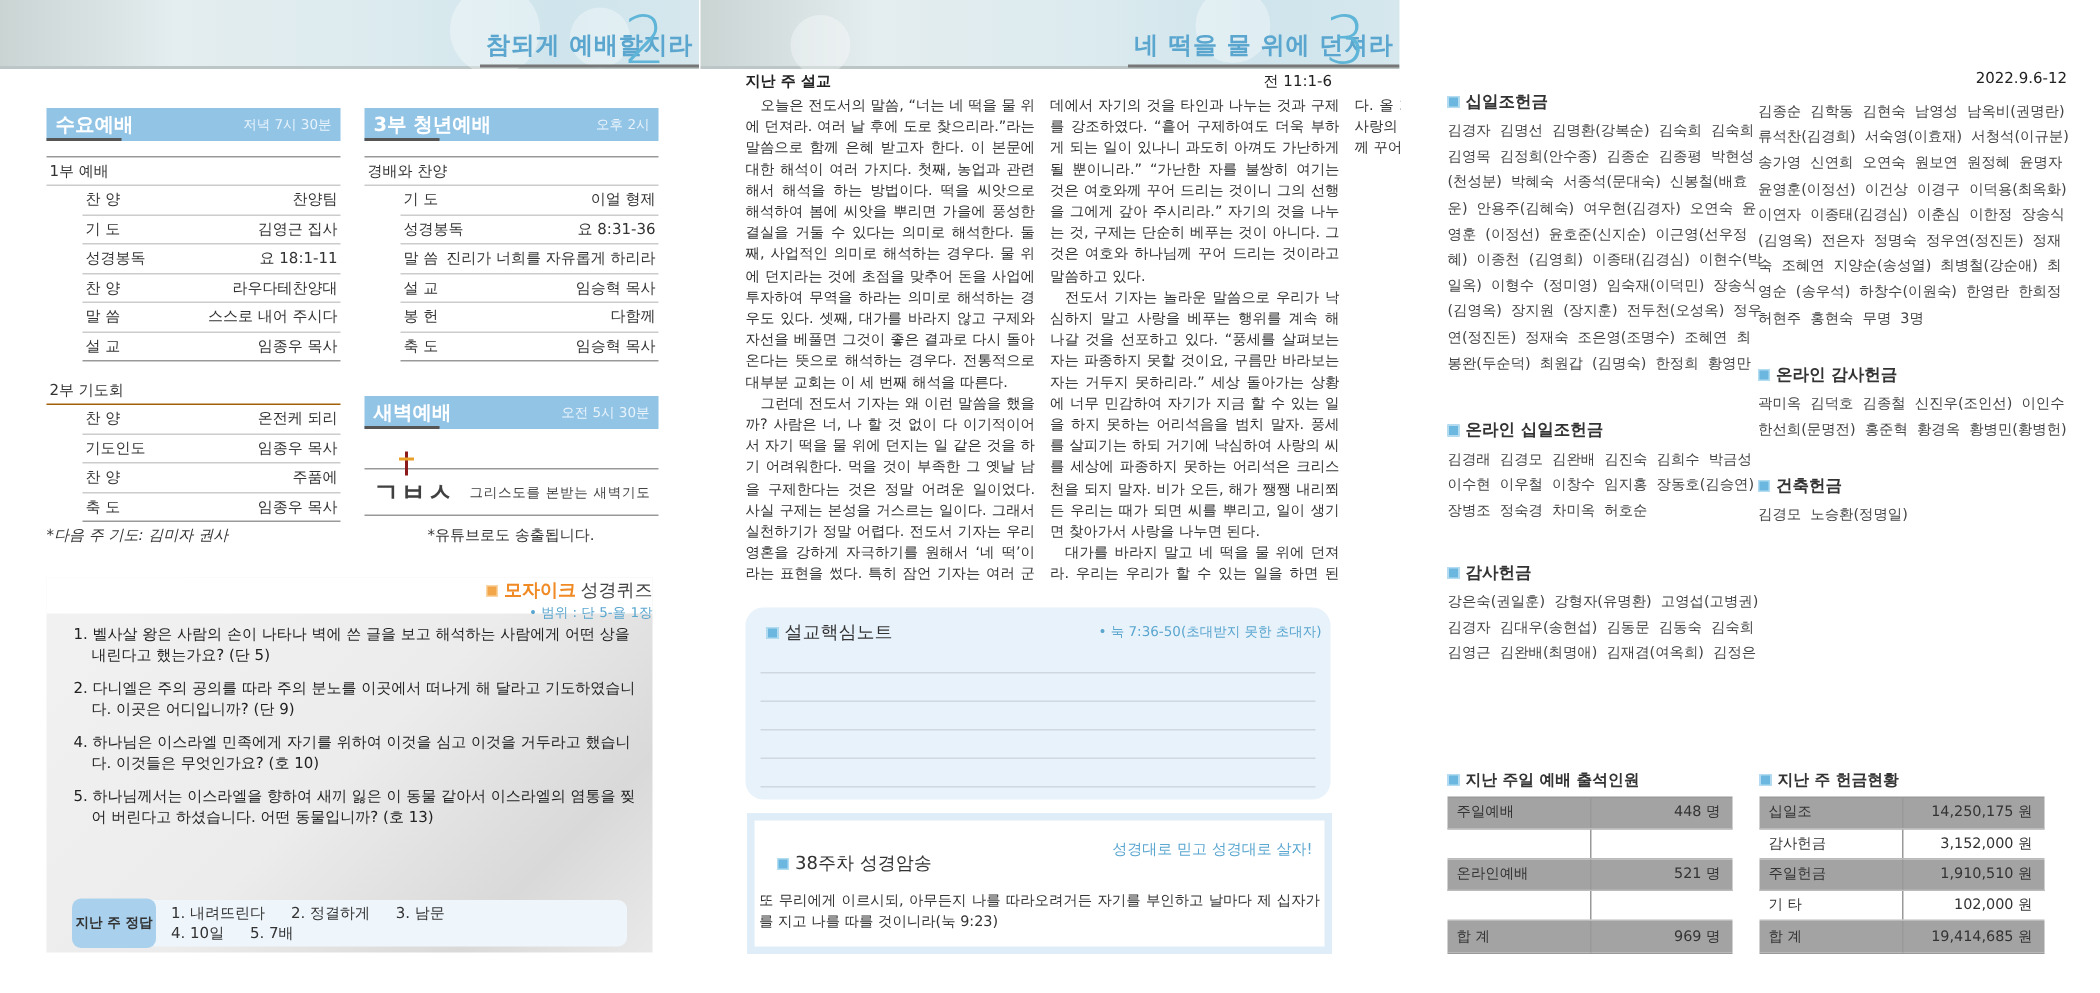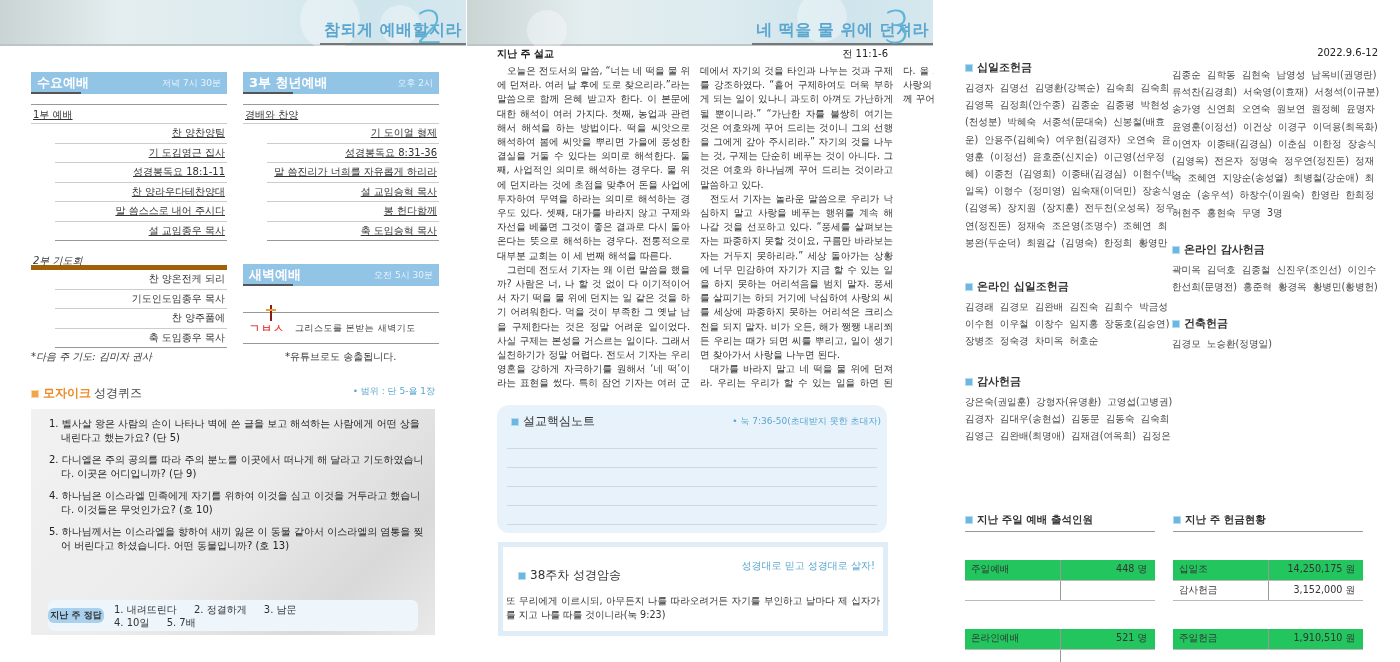--- a/index.html
+++ b/index.html
@@ -18,46 +18,46 @@
   .bubble { position: absolute; border-radius: 50%; background: rgba(255,255,255,0.35); }
   .banner-title { position: absolute; top: 20px; left: 0; right: 0; text-align: right; font-size: 16px; font-weight: bold; color: #5aa6cf; letter-spacing: 0.5px; }
   .banner-title span { display: inline-block; padding: 0 4px 2px; border-bottom: 2px solid #777; }
   .page-num { position: absolute; right: 22px; top: 2px; font-size: 44px; font-weight: 300; color: #5fb5d8; font-family: "DejaVu Sans", sans-serif; line-height: 52px; }
 
   
   .svc-box { position: absolute; width: 196px; }
   .svc-head { height: 22px; background: #92c4e6; color: #fff; font-size: 13px; font-weight: bold; padding: 0 6px; display: flex; justify-content: space-between; align-items: center; position: relative; }
   .svc-head .time { font-size: 9px; font-weight: normal; color: #e8f3fb; }
   .svc-head::after { content: ""; position: absolute; left: 0; bottom: 0; width: 50px; height: 2px; background: #555; }
-  .svc-table { width: 196px; margin-top: 10px; border-top: 1px solid #999; text-decoration: underline; }
-  .row { display: flex; justify-content: flex-end; height: 19.5px; align-items: center; border-bottom: 1px solid #ccc; font-size: 10px; color: #333; padding: 0 2px; margin-left: 24px; }
+  .svc-table { width: 196px; margin-top: 10px; border-top: 1px solid #999; }
+  .row { display: flex; justify-content: space-between; height: 19.5px; align-items: center; border-bottom: 1px solid #ccc; font-size: 10px; color: #333; padding: 0 2px; margin-left: 24px; }
   .row:last-child { border-bottom: 1px solid #999; }
   .row .lbl { letter-spacing: 0; }
   .sub-title { font-size: 10px; color: #333; height: 19px; line-height: 19px; padding: 0 2px; border-bottom: 1px solid #ccc; }
   .note { font-size: 10px; color: #333; position: absolute; }
 
   .logo-area { position: absolute; left: 243px; top: 312px; width: 196px; height: 32px; border-top: 1px solid #999; border-bottom: 1px solid #999; display: flex; align-items: center; padding-left: 6px; }
-  .logo-gbs { font-size: 11px; color: #ef4444; font-weight: bold; letter-spacing: 1px; position: relative; }
+  .logo-gbs { font-size: 17px; color: #404040; font-weight: bold; letter-spacing: 1px; position: relative; }
   .logo-cross { position: absolute; left: 17px; top: -16px; width: 10px; height: 16px; }
   .logo-cross::before { content: ""; position: absolute; left: 4px; top: 0; width: 2px; height: 16px; background: #8b1a1a; }
   .logo-cross::after { content: ""; position: absolute; left: 0; top: 4px; width: 10px; height: 2px; background: #e8a028; }
   .logo-text { font-size: 9px; color: #444; margin-left: 10px; letter-spacing: 0.5px; }
 
   .quiz { position: absolute; left: 31px; top: 385px; width: 404px; height: 250px; background: linear-gradient(135deg, #f2f2f2 0%, #ececec 50%, #d9d9d9 80%, #e9e9e9 100%); }
-  .quiz-head { position: absolute; left: 0; top: 0; width: 100%; height: 24px; background: #fff; display: flex; justify-content: space-between; align-items: flex-start; }
+  .quiz-head { position: absolute; left: 0; top: 0; width: 100%; height: 24px; background: #fff; display: flex; justify-content: space-between; align-items: flex-end; flex-direction: column; }
   .quiz-title { display: flex; align-items: center; font-size: 12px; font-weight: bold; }
   .sq { display: inline-block; width: 8px; height: 8px; background: #6bb7e0; border: 1px solid #b4dcf0; margin-right: 4px; }
   .sq.orange { background: #f3a54a; border-color: #fad6a6; }
   .mosaic { color: #f08a24; font-weight: bold; margin-right: 3px; }
   .quiz-title .q2 { color: #444; font-weight: normal; }
   .quiz-range { font-size: 9px; color: #5aa6cf; }
   .quiz-list { position: absolute; left: 18px; top: 32px; width: 380px; font-size: 10px; color: #222; line-height: 14px; }
   .quiz-item { margin-bottom: 8px; padding-left: 12px; text-indent: -12px; }
   .answers { position: absolute; left: 17px; top: 215px; width: 370px; height: 31px; background: #eef5fb; border-radius: 6px; display: flex; align-items: center; }
-  .ans-label { width: 56px; height: 15px; background: #a9d1ee; border-radius: 6px; font-size: 9px; font-weight: bold; display: flex; align-items: center; justify-content: center; color: #333; text-align: right; }
+  .ans-label { width: 56px; height: 33px; background: #a9d1ee; border-radius: 6px; font-size: 9px; font-weight: bold; display: flex; align-items: center; justify-content: center; color: #333; text-align: right; }
   .ans-text { font-size: 10px; color: #333; padding-left: 10px; line-height: 13px; }
   .ans-text span { margin-right: 14px; }
 
   
   .p3-sub { position: absolute; left: 30px; top: 47px; font-size: 10px; font-weight: bold; color: #222; }
   .p3-ref { position: absolute; right: 45px; top: 47px; font-size: 10px; color: #222; }
   .sermon { position: absolute; left: 30px; top: 64px; width: 396px; height: 332px; column-count: 2; column-gap: 10px; font-size: 9.6px; line-height: 14.2px; color: #333; text-align: justify; font-family: "DejaVu Sans", sans-serif; }
   .sermon p { text-indent: 10px; }
   .notes-box { position: absolute; left: 30px; top: 405px; width: 390px; height: 128px; background: #e8f2fb; border-radius: 12px; }
   .notes-head { display: flex; justify-content: space-between; align-items: center; padding: 8px 6px 0 14px; }
@@ -73,21 +73,21 @@
   
   .p4-date { position: absolute; right: 22px; top: 47px; font-size: 10px; color: #222; }
   .off-sec { position: absolute; width: 210px; }
   .off-title { font-size: 11px; font-weight: bold; color: #333; display: flex; align-items: center; margin-bottom: 4px; }
   .off-names { font-size: 9.6px; color: #444; line-height: 17.2px; word-spacing: 3px; }
   .stat-box { position: absolute; width: 190px; }
   .stat-title { font-size: 10.5px; color: #333; font-weight: bold; display: flex; align-items: center; margin-bottom: 4px; }
   .stat-table { border-top: 1px solid #999; border-bottom: 1px solid #999; }
   .stat-row { display: flex; height: 20.5px; align-items: center; font-size: 9.6px; color: #333; border-bottom: 1px solid #bbb; }
   .stat-row:last-child { border-bottom: none; }
-  .stat-row.shade { background: #22c55e; margin-top: 28px; }
+  .stat-row.shade { background: #a3a3a3; }
   .stat-row .k { width: 96px; padding-left: 6px; border-right: 1px solid #999; height: 100%; display: flex; align-items: center; }
   .stat-row .v { flex: 1; text-align: right; padding-right: 8px; }
 </style>
 </head>
 <body>
 
 <div class="page p2">
   <div class="banner">
     <div class="bubble" style="left:300px;top:-10px;width:60px;height:60px;"></div>
     <div class="bubble" style="left:380px;top:5px;width:40px;height:40px;"></div>
@@ -122,21 +122,21 @@
           <span class="lbl">말 씀</span>
           <span>스스로 내어 주시다</span>
         </div>
       <div class="row">
           <span class="lbl">설 교</span>
           <span>임종우 목사</span>
         </div>
     </div>
     <div style="height:10px;"></div>
     <div>
-      <div class="sub-title" style="border-bottom:5px solid #a16207;font-style:italic;">2부 기도회</div>
+      <div class="sub-title" style="border-bottom:1px solid #a16207;">2부 기도회</div>
       <div class="row">
           <span class="lbl">찬 양</span>
           <span>온전케 되리</span>
         </div>
       <div class="row">
           <span class="lbl">기도인도</span>
           <span>임종우 목사</span>
         </div>
       <div class="row">
           <span class="lbl">찬 양</span>
@@ -360,19 +360,23 @@
           <span class="v">14,250,175 원</span>
         </div>
       <div class="stat-row">
           <span class="k">감사헌금</span>
           <span class="v">3,152,000 원</span>
         </div>
       <div class="stat-row shade">
           <span class="k">주일헌금</span>
           <span class="v">1,910,510 원</span>
         </div>
+      <div class="stat-row">
+          <span class="k">기 타</span>
+          <span class="v">102,000 원</span>
+        </div>
       <div class="stat-row shade">
           <span class="k">합 계</span>
           <span class="v">19,414,685 원</span>
         </div>
     </div>
   </div>
 </div>
 
 </body></html>

